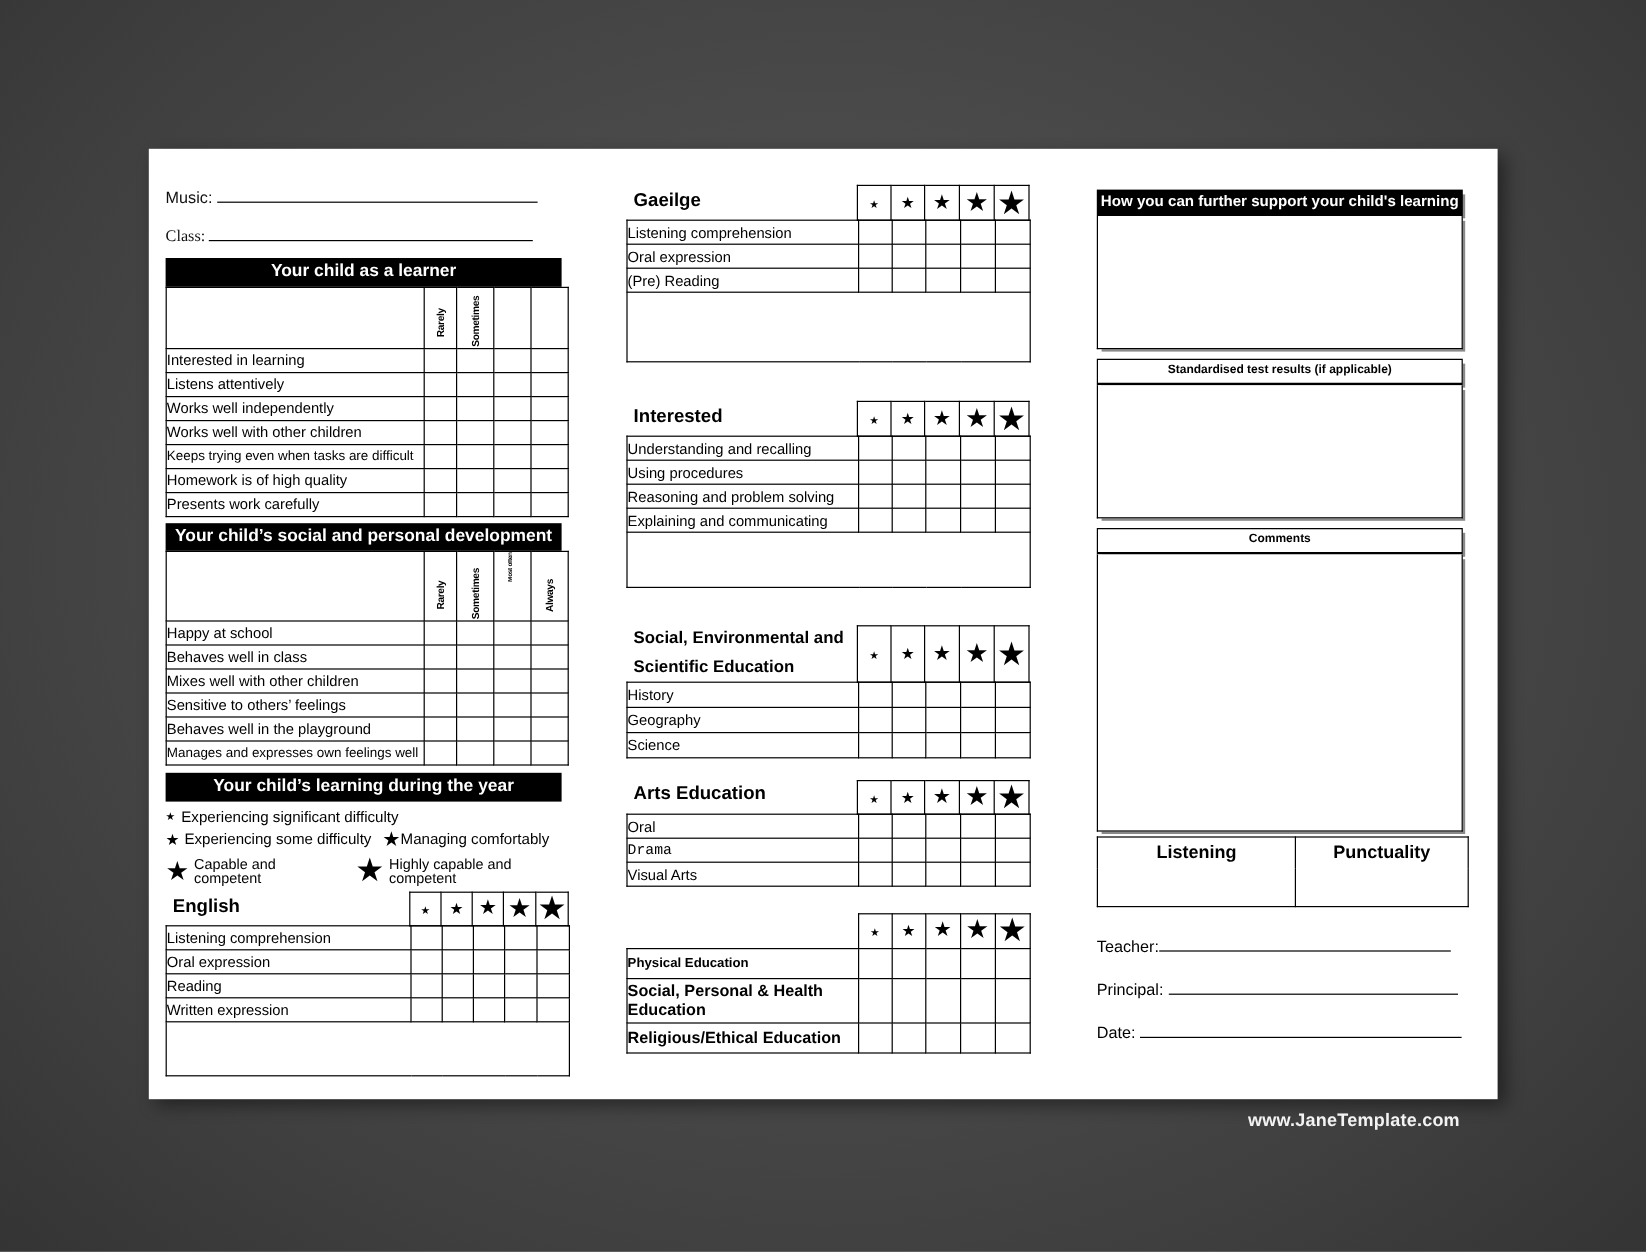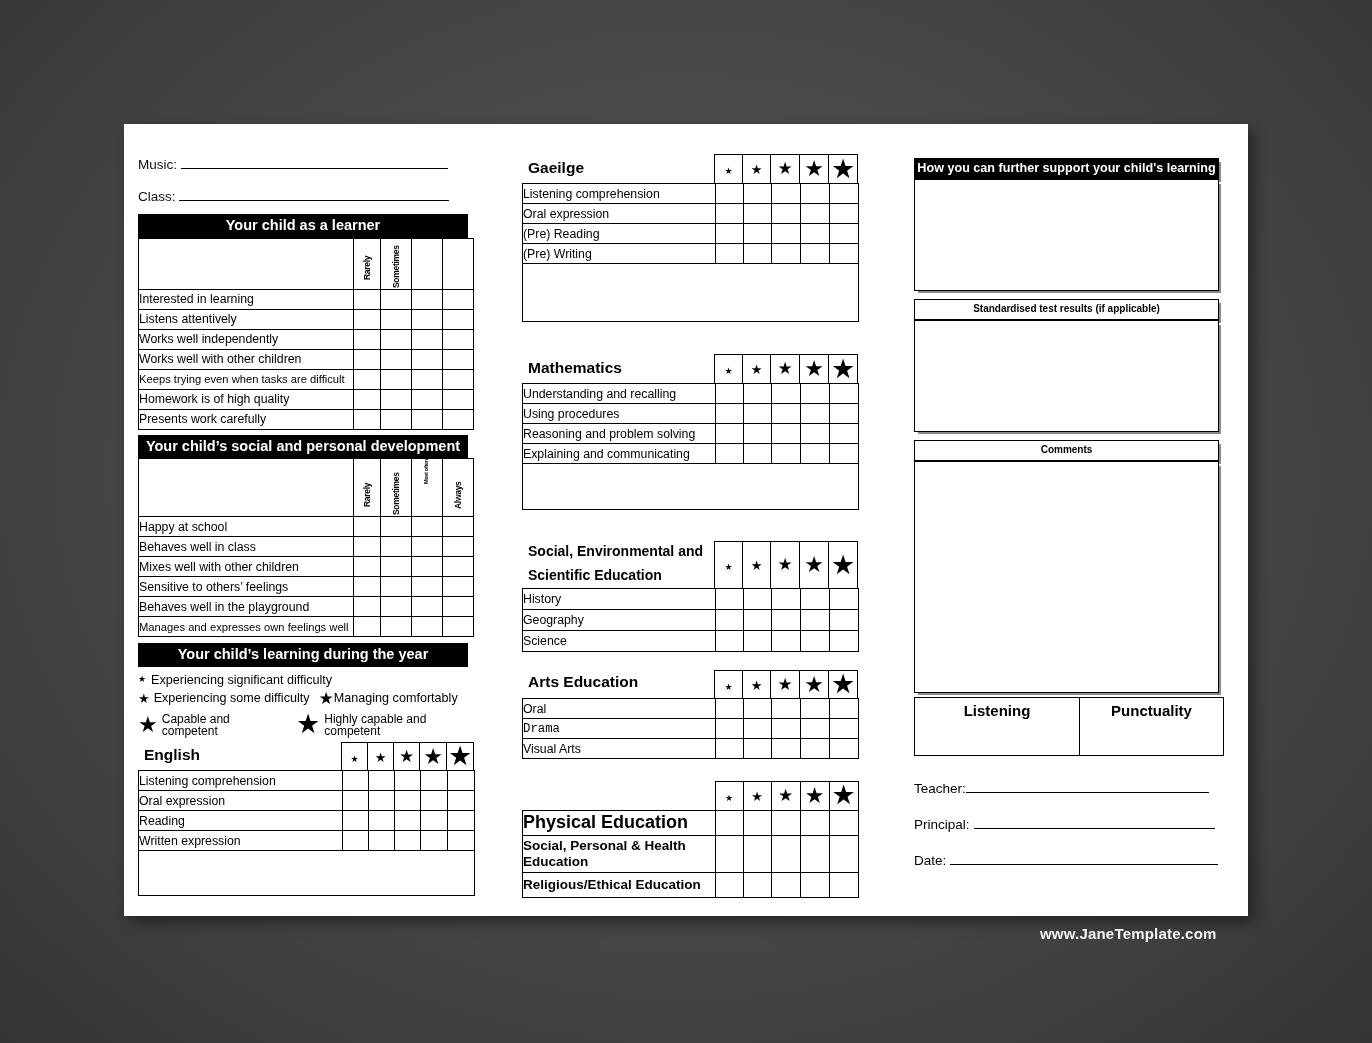--- a/index.html
+++ b/index.html
@@ -80,21 +80,21 @@
 <body>
 
 <div class="page">
 
   <div class="col" style="left:14px;top:30px;width:345px;">
 
     <div class="fieldrow" style="margin-bottom:14px;">
       <span>Music:</span>
       <span class="uline" style="width:267px;height:14px;"></span>
     </div>
-    <div class="fieldrow" style="margin-bottom:10px;">
+    <div class="fieldrow" style="margin-bottom:10px;font-family:Liberation Serif, serif;">
       <span>Class:</span>
       <span class="uline" style="width:270px;height:14px;"></span>
     </div>
 
     <div class="blackbar" style="width:330px;">Your child as a learner</div>
     <table class="grid" style="width:330px;">
       <tbody>
           <tr>
         <th style="width:214px;height:50px;"></th>
         <th class="vcell" style="width:26px;">
@@ -353,35 +353,27 @@
       </tr>
       <tr>
         <td class="rowlab" style="height:19px;">(Pre) Reading</td>
         <td class="tick"></td>
             <td class="tick"></td>
             <td class="tick"></td>
             <td class="tick"></td>
             <td class="tick"></td>
       </tr>
       <tr>
-        <td class="rowlab" style="height:19px;">(Pre) Writing</td>
-        <td class="tick"></td>
-            <td class="tick"></td>
-            <td class="tick"></td>
-            <td class="tick"></td>
-            <td class="tick"></td>
-      </tr>
-      <tr>
         <td colspan="6" style="height:57px;"></td>
       </tr>
     </tbody>
       </table>
 
     <div style="position:relative;height:29px;width:330px;margin-top:32px;">
-      <div class="subjhead" style="position:absolute;left:6px;top:5px;">Mathematics</div>
+      <div class="subjhead" style="position:absolute;left:6px;top:5px;">Interested</div>
       <table class="grid" style="position:absolute;left:192px;top:0;width:138px;">
         <tbody>
             <tr style="height:29px;">
           <td class="hdrstar" style="width:27px;"><span class="star s1">★</span></td>
           <td class="hdrstar" style="width:27px;"><span class="star s2">★</span></td>
           <td class="hdrstar" style="width:28px;"><span class="star s3">★</span></td>
           <td class="hdrstar" style="width:28px;"><span class="star s4">★</span></td>
           <td class="hdrstar" style="width:28px;"><span class="star s5">★</span></td>
         </tr>
       </tbody>
@@ -518,21 +510,21 @@
       <tbody>
           <tr>
         <td style="width:192px;height:28px;border:none;"></td>
         <td class="hdrstar" style="width:27px;"><span class="star s1">★</span></td>
         <td class="hdrstar" style="width:27px;"><span class="star s2">★</span></td>
         <td class="hdrstar" style="width:28px;"><span class="star s3">★</span></td>
         <td class="hdrstar" style="width:28px;"><span class="star s4">★</span></td>
         <td class="hdrstar" style="width:28px;"><span class="star s5">★</span></td>
       </tr>
       <tr>
-        <td class="rowlab" style="height:24px;font-weight:bold;font-size:18px;">Physical Education</td>
+        <td class="rowlab" style="height:24px;font-weight:bold;font-size:11px;">Physical Education</td>
         <td class="tick"></td>
             <td class="tick"></td>
             <td class="tick"></td>
             <td class="tick"></td>
             <td class="tick"></td>
       </tr>
       <tr>
         <td class="rowlab" style="height:36px;font-weight:bold;font-size:13.5px;white-space:normal;line-height:1.15;padding-right:4px;">Social, Personal &amp; Health Education</td>
         <td class="tick"></td>
             <td class="tick"></td>

